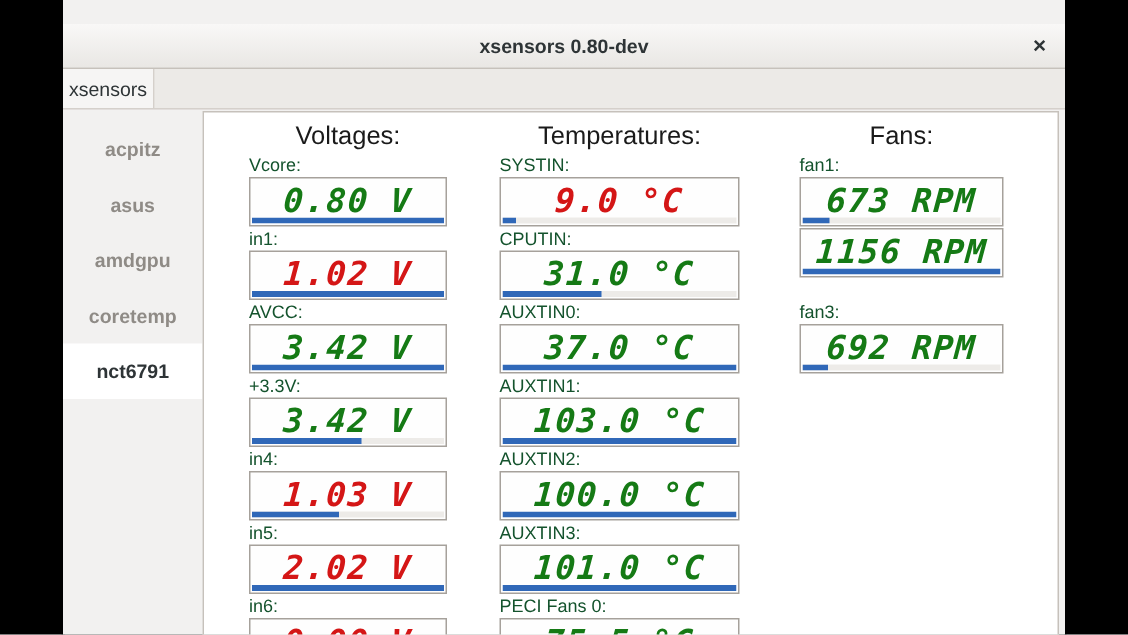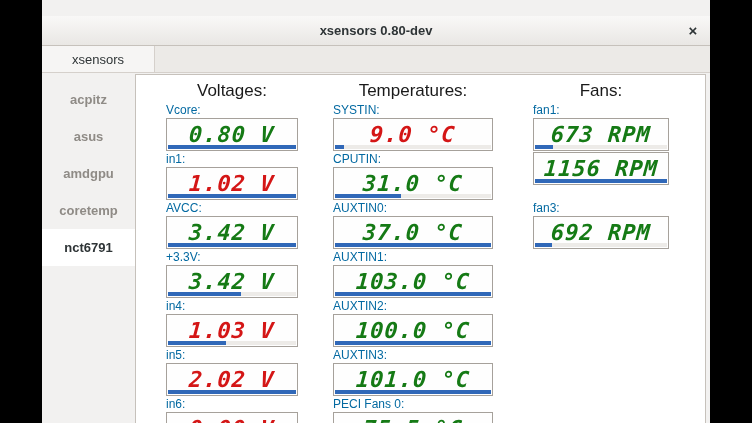--- a/index.html
+++ b/index.html
@@ -25,21 +25,21 @@
     position:absolute; right:7px; top:50%; transform:translateY(-50%);
     width:20px; height:20px; border-radius:50%;
     display:flex; align-items:center; justify-content:center;
     font-size:15px; line-height:1; color:#2e3436; cursor:pointer;
   }
   .tabstrip {
     height:27px; flex:0 0 27px; background:#eceae7;
     border-bottom:1px solid #d5d0cb; display:flex; align-items:stretch;
   }
   .tab {
-    padding:0 30px; display:flex; align-items:center;
+    padding:0 4px; display:flex; align-items:center;
     font-size:13px; color:#2e3436; background:#f6f5f4;
     border-right:1px solid #d5d0cb; cursor:pointer;
   }
   .content { flex:1; display:flex; min-height:0; }
   .sidebar { width:93px; flex:0 0 93px; padding-top:8px; }
   .side-item {
     height:37px; display:flex; align-items:center; justify-content:center;
     font-size:13px; font-weight:bold; color:#8f8b86; cursor:pointer;
   }
   .side-item.selected { background:#ffffff; color:#2e3436;text-align:right; }
@@ -49,21 +49,21 @@
   }
   .cols { display:flex; }
   .col-volt { width:132px; margin-right:35px; }
   .col-temp { width:160px; margin-right:40px; }
   .col-fan  { width:136px; }
   .col-header {
     text-align:center; font-size:17px; color:#1a1a1a;
     height:20px; line-height:16px;
   }
   .sensor { height:49px; }
-  .slabel { font-size:12px; color:#0369a1; height:15px; line-height:15px; }
+  .slabel { font-size:12px; color:#14532d; height:15px; line-height:15px; }
   .sbox {
     position:relative; height:33px; border:1px solid #a6a19b;
     background:#fefefe; display:flex; align-items:center; justify-content:center;
   }
   .lcd {
     font-family:"DejaVu Sans Mono", monospace;
     font-style:italic; font-weight:bold; font-size:22px;
     letter-spacing:1px; transform:skewX(-4deg); white-space:nowrap;
   }
   .trough {

